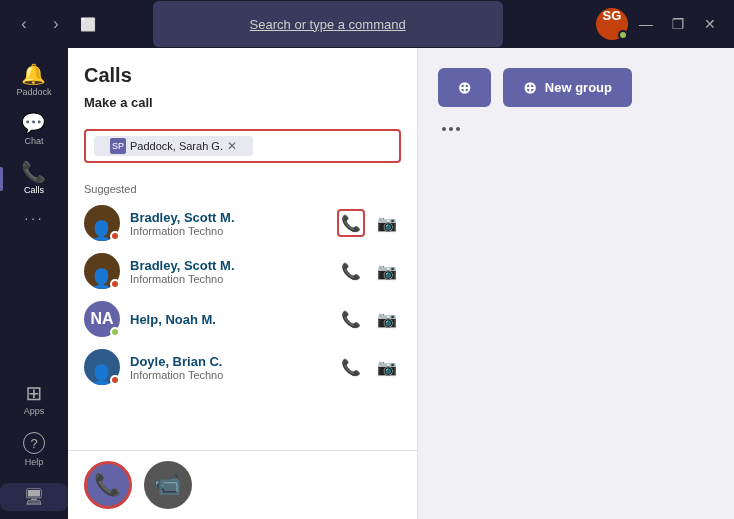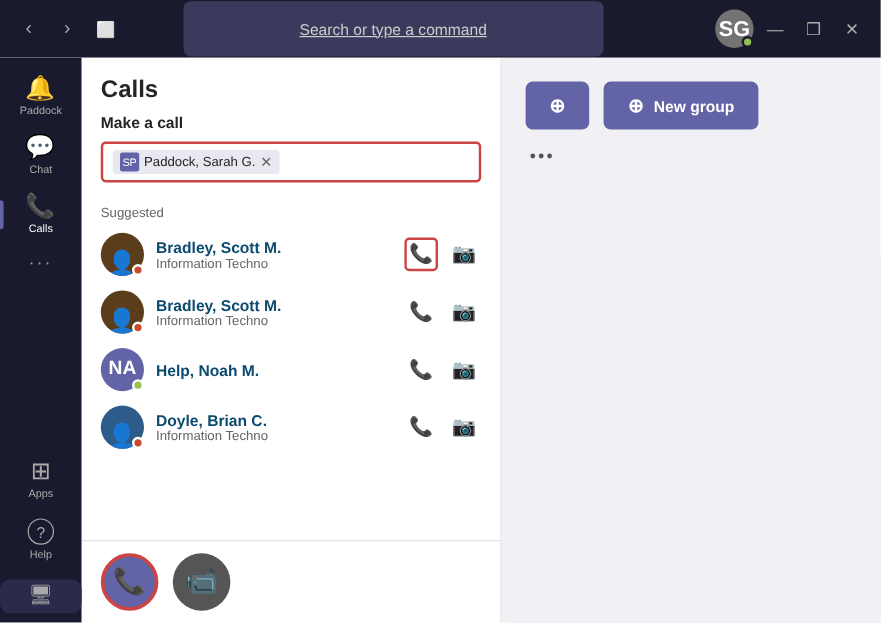--- a/index.html
+++ b/index.html
@@ -71,26 +71,26 @@
       height: 28px;
       display: flex;
       align-items: center;
       justify-content: center;
       border-radius: 4px;
     }
     .avatar-circle {
       width: 32px;
       height: 32px;
       border-radius: 50%;
-      background: #737373;
-      display: flex;
-      align-items: center;
+      background: #c2410c;
+      display: flex;
+      align-items: flex-start;
       justify-content: center;
       color: white;
-      font-size: 18px;
+      font-size: 13px;
       font-weight: bold;
       position: relative;
       cursor: pointer;
     }
     .avatar-status {
       width: 10px;
       height: 10px;
       border-radius: 50%;
       background: #92c353;
       position: absolute;
@@ -172,35 +172,35 @@
       font-weight: 600;
       color: #252525;
     }
     .make-call-section {
       padding: 0 16px 12px 16px;
     }
     .make-call-title {
       font-size: 13px;
       font-weight: 600;
       color: #252525;
-      margin-bottom: 8px;
+      margin-bottom: 19px;
     }
     .search-input-box {
       display: flex;
       align-items: center;
       border: 2px solid #cc4444;
       border-radius: 4px;
       padding: 5px 8px;
       gap: 6px;
       background: #fff;
     }
     .search-input-tag {
       background: #e8e8f0;
       border-radius: 3px;
-      padding: 2px 6px;
+      padding: 2px 16px;
       font-size: 11px;
       display: flex;
       align-items: center;
       gap: 4px;
       color: #252525;
     }
     .tag-initials {
       background: #6264a7;
       color: white;
       border-radius: 2px;

